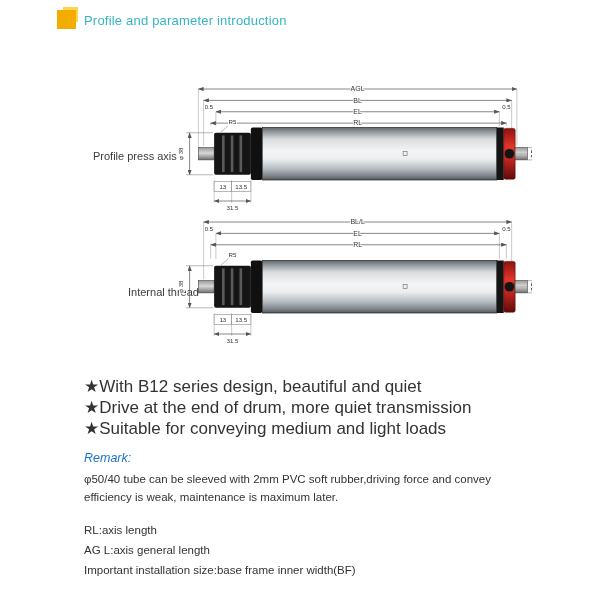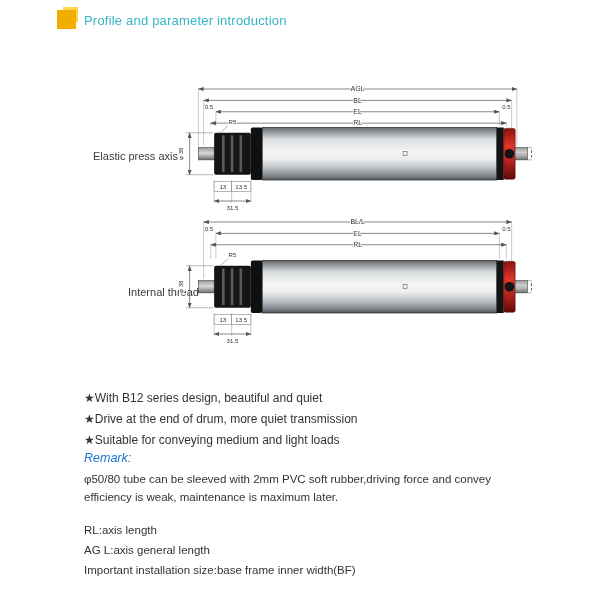--- a/index.html
+++ b/index.html
@@ -26,21 +26,21 @@
     fill:#333; stroke:#fff; stroke-width:2; paint-order:stroke; stroke-linejoin:round;
     text-anchor:middle; font-family:"Liberation Sans",sans-serif;
   }
   svg text.dimlabel { font-size:8px; }
   svg text.dimsmall { font-size:7px; }
   .cellbox { fill:#fff; stroke:#777; stroke-width:0.6; }
   .tube    { stroke:#222; stroke-width:0.8; }
   .shaft   { stroke:#444; stroke-width:0.7; }
 
   
-  .features { position:absolute; left:84px; top:388px; font-size:12px; color:#333; line-height:21px; }
+  .features { position:absolute; left:84px; top:376px; font-size:17px; color:#333; line-height:21px; }
   .remark-title { position:absolute; left:84px; top:451px; font-size:12.5px; color:#1b74cf;font-style:italic; }
   .remark-body  { position:absolute; left:84px; top:471px; font-size:11.5px; color:#333; line-height:17.5px; }
   .defs { position:absolute; left:84px; top:520px; font-size:11.5px; color:#333; line-height:20px; }
 </style>
 </head>
 <body>
 
 <div class="page">
 
   <svg width="0" height="0" style="position:absolute" aria-hidden="true">
@@ -69,21 +69,21 @@
         <stop offset="55%" stop-color="#d02a22"></stop>
           <stop offset="100%" stop-color="#5f0c0a"></stop>
       </linearGradient>
     </defs>
   </svg>
 
   <div class="hdr-sq-back"></div>
   <div class="hdr-sq"></div>
   <div class="hdr-title">Profile and parameter introduction</div>
 
-  <div class="fig-caption cap1">Elastic press axis</div>
+  <div class="fig-caption cap1">Profile press axis</div>
   <svg class="fig fig1" width="430" height="133" viewBox="0 0 490 152">
     <g class="ext">
       <line x1="98" y1="8" x2="98" y2="73"></line>
         <line x1="104" y1="21" x2="104" y2="73"></line>
       <line x1="118" y1="34" x2="118" y2="50"></line>
         <line x1="112" y1="47" x2="112" y2="50"></line>
       <line x1="462" y1="8" x2="462" y2="73"></line>
         <line x1="456" y1="21" x2="456" y2="73"></line>
       <line x1="442" y1="34" x2="442" y2="50"></line>
         <line x1="450" y1="47" x2="450" y2="50"></line>
@@ -193,21 +193,21 @@
   </svg>
 
   <div class="features">
     <div>★With B12 series design, beautiful and quiet</div>
     <div>★Drive at the end of drum, more quiet transmission</div>
     <div>★Suitable for conveying medium and light loads</div>
   </div>
 
   <div class="remark-title">Remark:</div>
   <div class="remark-body">
-    <div>φ50/80 tube can be sleeved with 2mm PVC soft rubber,driving force and convey</div>
+    <div>φ50/40 tube can be sleeved with 2mm PVC soft rubber,driving force and convey</div>
     <div>efficiency is weak, maintenance is maximum later.</div>
   </div>
 
   <div class="defs">
     <div>RL:axis length</div>
     <div>AG L:axis general length</div>
     <div>Important installation size:base frame inner width(BF)</div>
   </div>
 
 </div>

